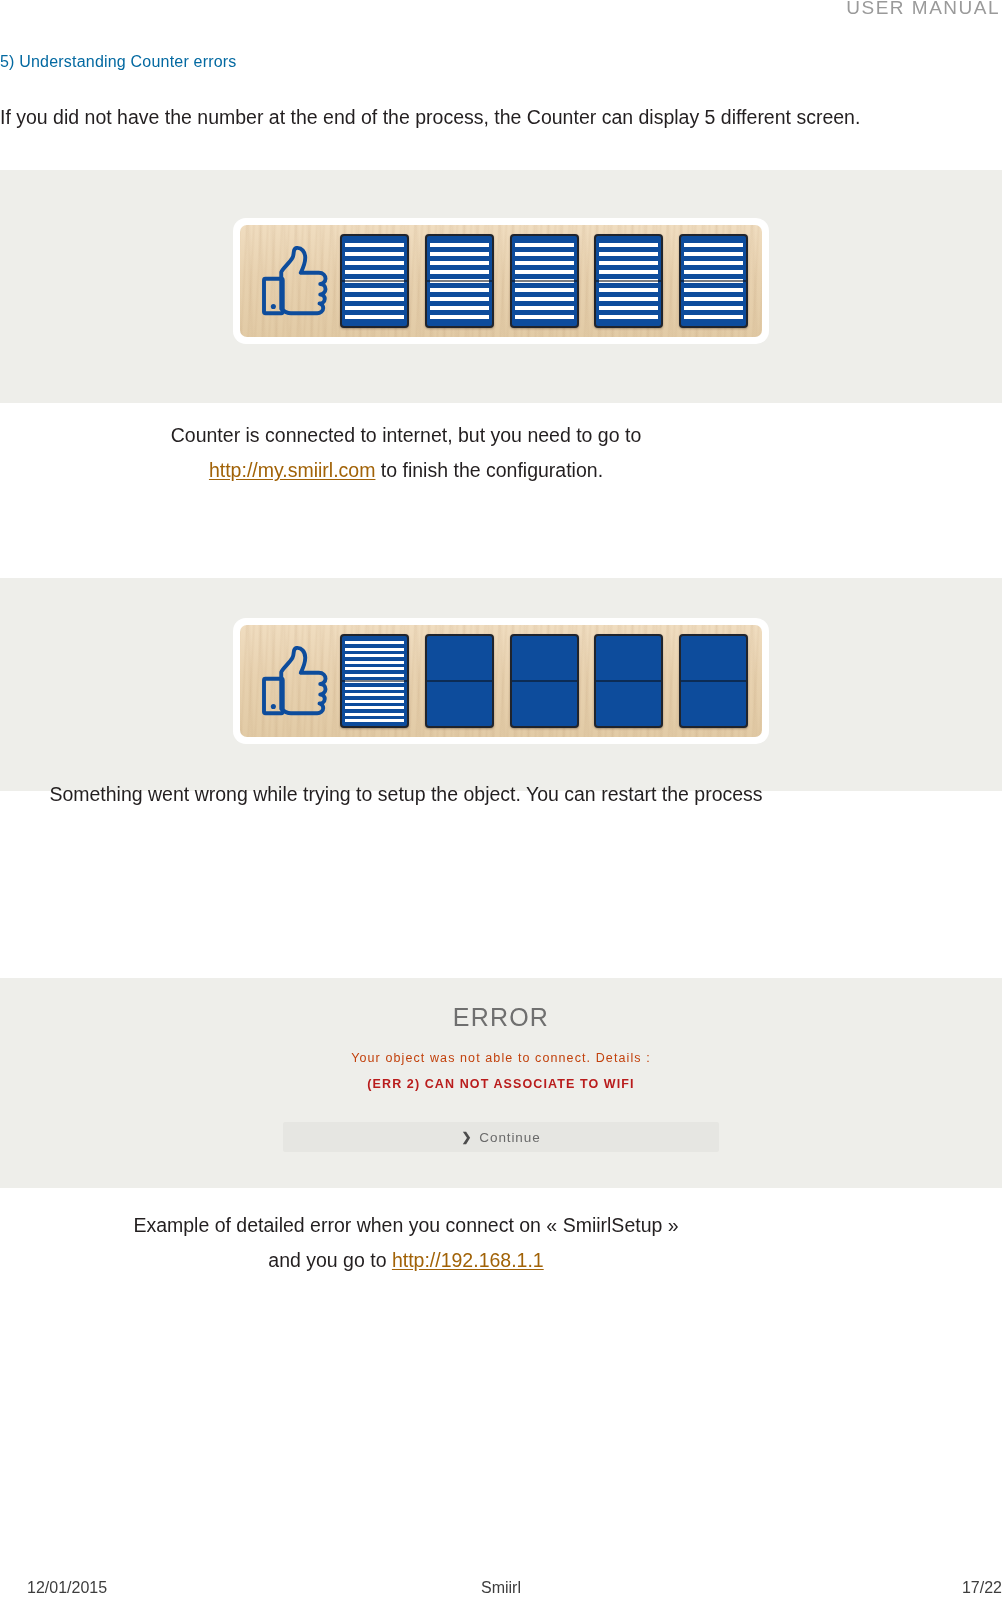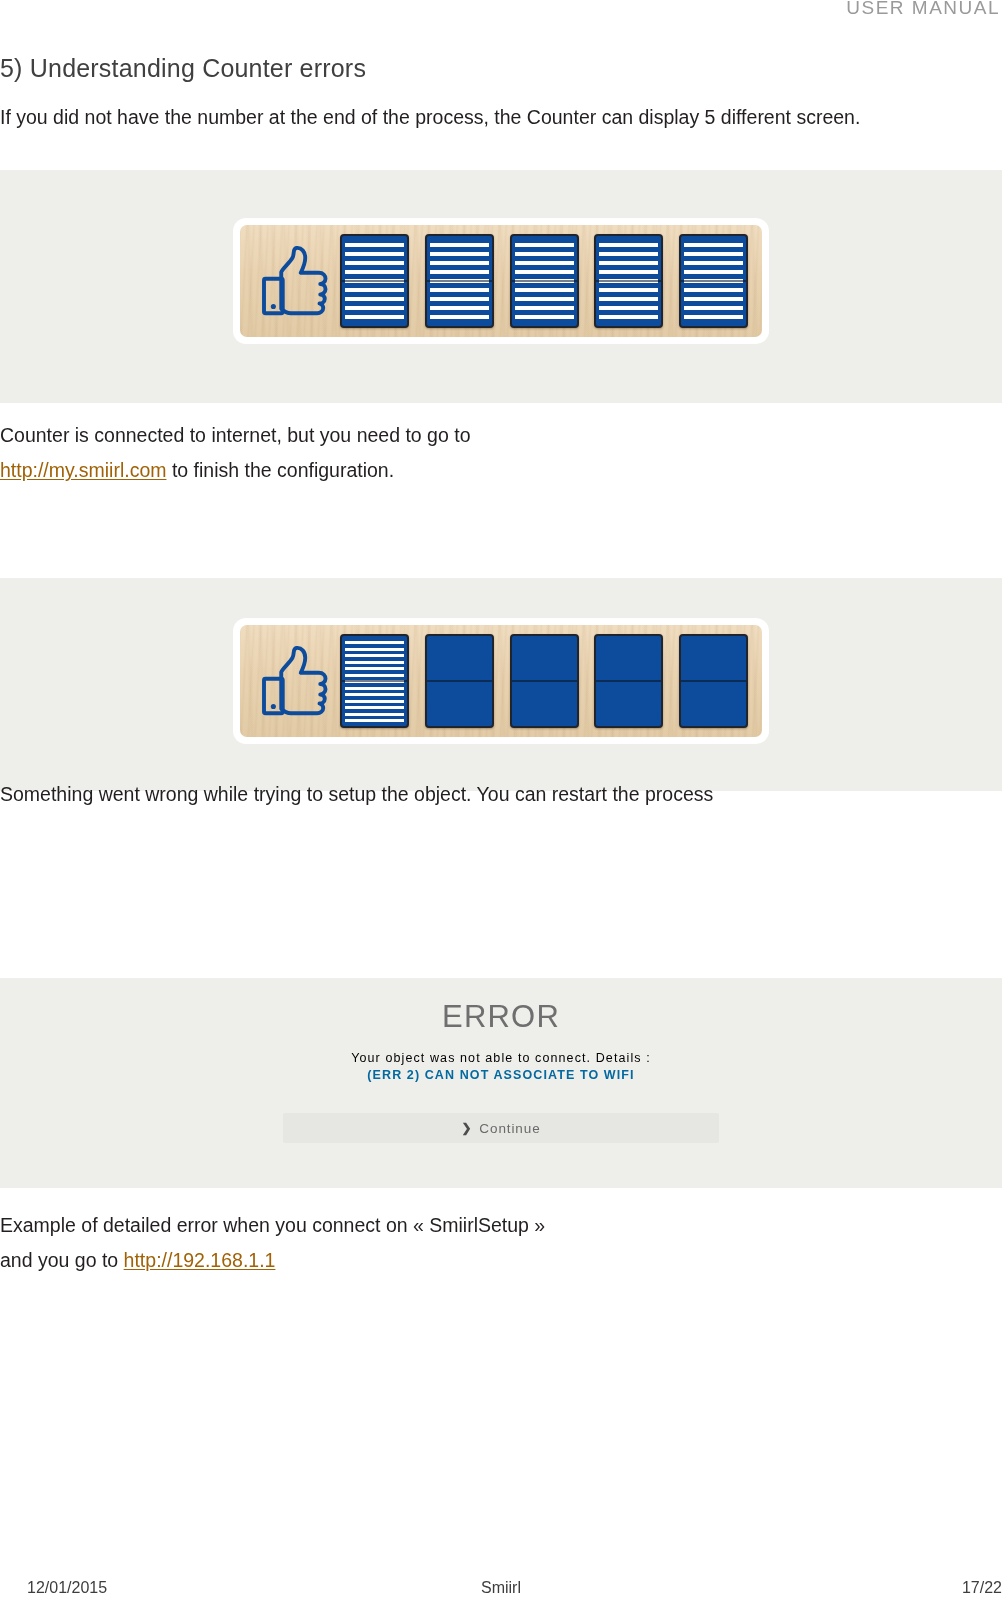--- a/index.html
+++ b/index.html
@@ -33,23 +33,23 @@
     color: #9a9a9a;
     line-height: 24px;
     white-space: nowrap;
   }
 
   
   .section-title {
     position: absolute;
     top: 34px;
     left: 0;
-    font-size: 25px;
+    font-size: 16px;
     font-weight: 400;
-    color: #404040;
+    color: #0369a1;
     line-height: 34px;
     letter-spacing: 0.2px;
   }
 
   
   .intro {
     position: absolute;
     top: 82px;
     left: 0;
     width: 960px;
@@ -174,20 +174,21 @@
     background: #3a2a18;
     opacity: 0.8;
     border-radius: 1px;
   }
 
   
   .caption {
     position: absolute;
     left: 0;
     width: 812px;
+    text-align: center;
     font-size: 19.5px;
     line-height: 35px;
     color: #231f20;
   }
   #caption-1 { top: 418px; }
   #caption-2 { top: 777px; }
   #caption-3 { top: 1208px; }
 
   .link {
     color: #a16207;
@@ -198,37 +199,38 @@
   
   .error-shot {
     position: absolute;
     left: 50%;
     transform: translateX(-50%);
     top: 1000px;
     width: 436px;
     text-align: center;
   }
   .error-title {
-    font-size: 31px;
+    font-size: 25px;
     font-weight: 400;
     color: #6f6f6f;
     letter-spacing: 1.2px;
     line-height: 34px;
   }
   .error-detail {
     margin-top: 16px;
     font-size: 12.5px;
-    color: #000000;
+    color: #c2410c;
     letter-spacing: 1.1px;
     line-height: 17px;
   }
   .error-code {
+    margin-top: 9px;
     font-size: 12.5px;
     font-weight: bold;
-    color: #0369a1;
+    color: #b91c1c;
     letter-spacing: 1.1px;
     line-height: 17px;
   }
   .continue-btn {
     margin-top: 29px;
     height: 30px;
     background: #e6e6e2;
     border: none;
     border-radius: 2px;
     width: 436px;

